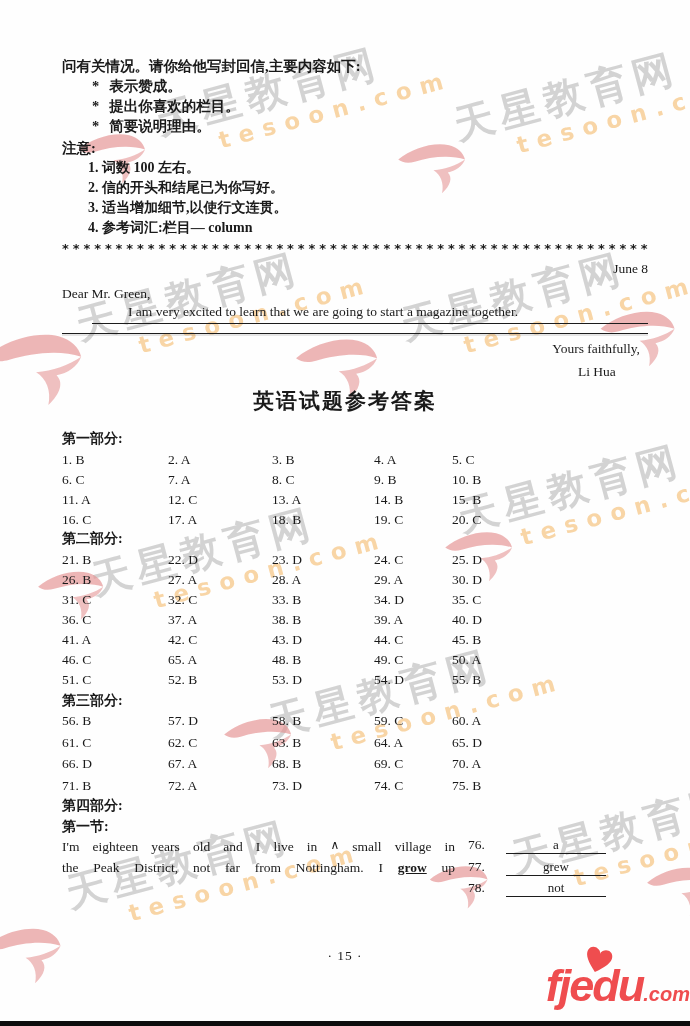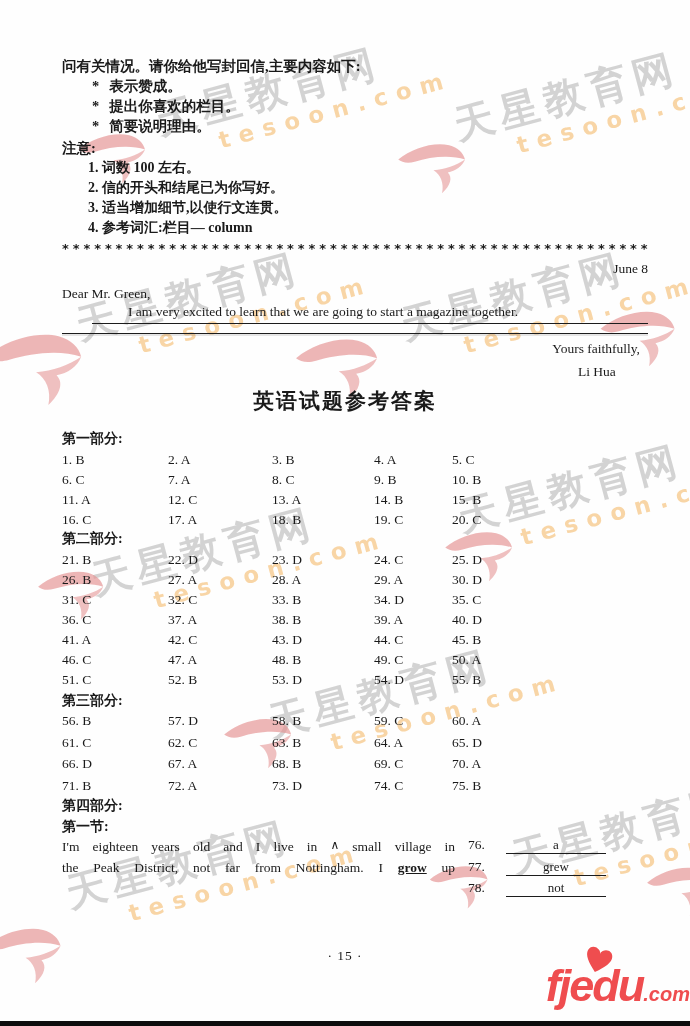--- a/index.html
+++ b/index.html
@@ -253,21 +253,21 @@
     <span class="ans">37. A</span>
     <span class="ans">38. B</span>
     <span class="ans">39. A</span>
     <span class="ans">40. D</span>
     <span class="ans">41. A</span>
     <span class="ans">42. C</span>
     <span class="ans">43. D</span>
     <span class="ans">44. C</span>
     <span class="ans">45. B</span>
     <span class="ans">46. C</span>
-    <span class="ans">47. A</span>
+    <span class="ans">65. A</span>
     <span class="ans">48. B</span>
     <span class="ans">49. C</span>
     <span class="ans">50. A</span>
     <span class="ans">51. C</span>
     <span class="ans">52. B</span>
     <span class="ans">53. D</span>
     <span class="ans">54. D</span>
     <span class="ans">55. B</span>
   </div>
 

